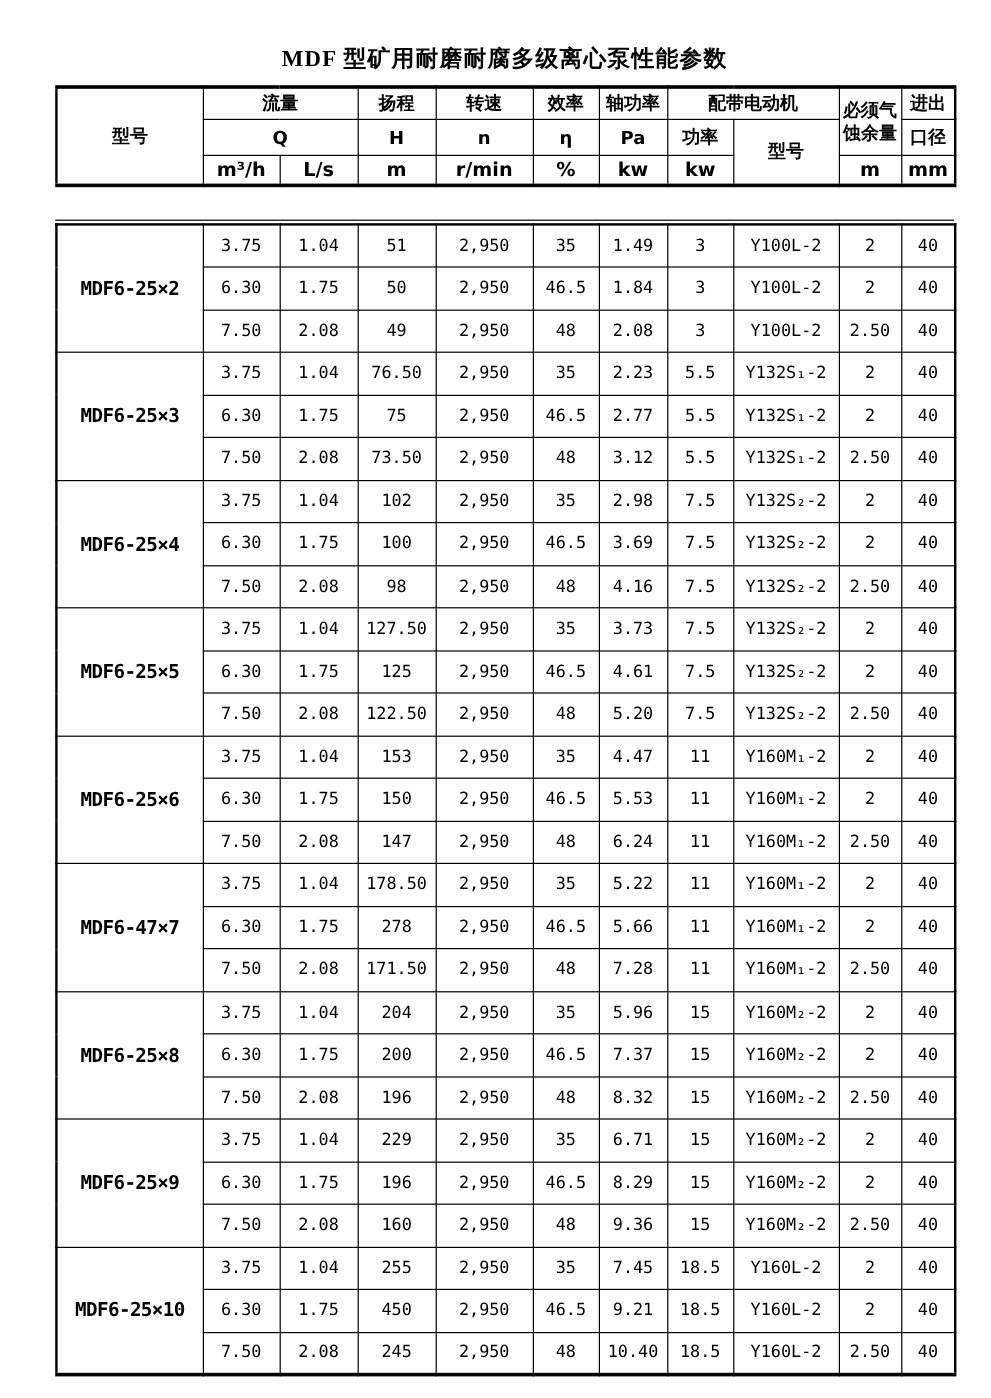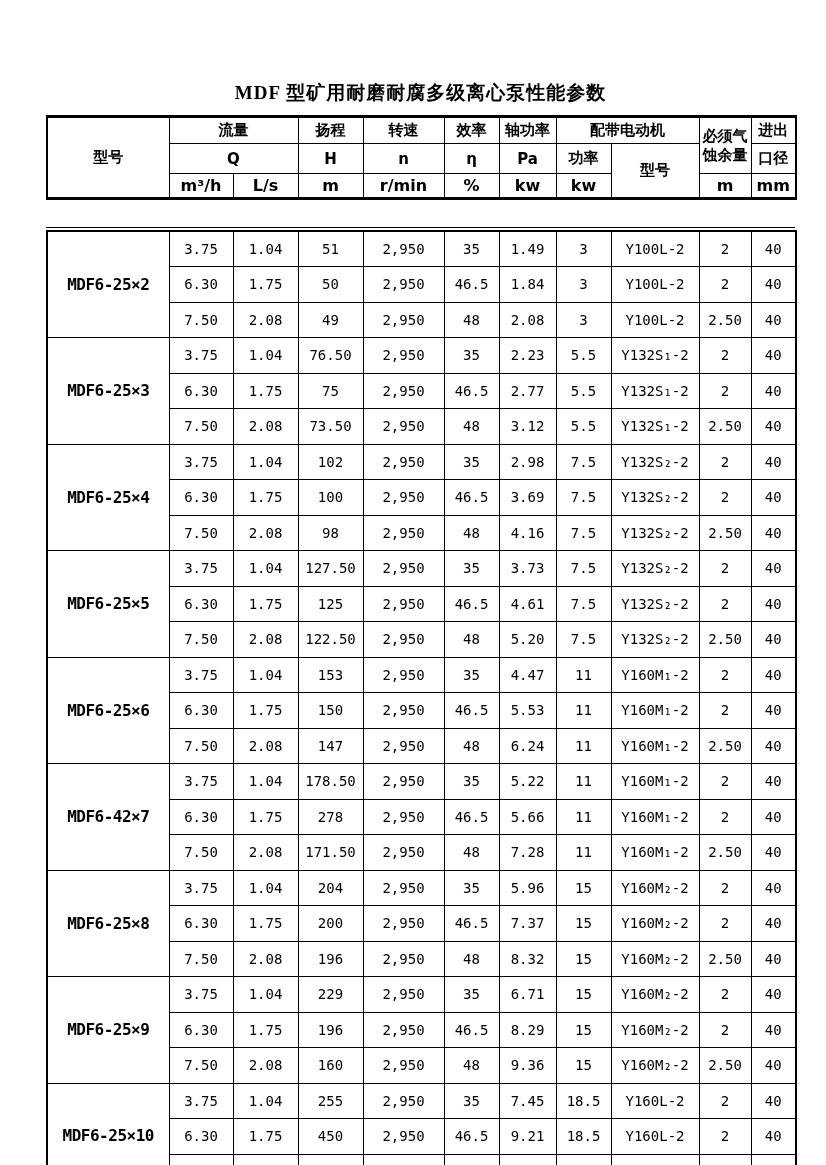--- a/index.html
+++ b/index.html
@@ -17,21 +17,20 @@
   }
   .page-title {
     width: 749px;
     text-align: center;
     font-family: "Liberation Serif", "DejaVu Serif", serif;
     font-weight: bold;
     font-size: 19px;
     letter-spacing: 1px;
     margin-bottom: 9px;
     white-space: nowrap;
-    margin-top: 44px;
   }
   table {
     border-collapse: collapse;
     table-layout: fixed;
     width: 749px;
   }
   col.c0  { width: 122px; }
   col.c1  { width: 64px; }
   col.c2  { width: 65px; }
   col.c3  { width: 65px; }
@@ -342,21 +341,21 @@
           <td>147</td>
           <td>2,950</td>
           <td>48</td>
           <td>6.24</td>
           <td>11</td>
           <td>Y160M₁-2</td>
           <td>2.50</td>
           <td>40</td>
         </tr>
         <tr>
-          <td rowspan="3" class="model-cell">MDF6-42×7</td>
+          <td rowspan="3" class="model-cell">MDF6-47×7</td>
           <td>3.75</td>
           <td>1.04</td>
           <td>178.50</td>
           <td>2,950</td>
           <td>35</td>
           <td>5.22</td>
           <td>11</td>
           <td>Y160M₁-2</td>
           <td>2</td>
           <td>40</td>

